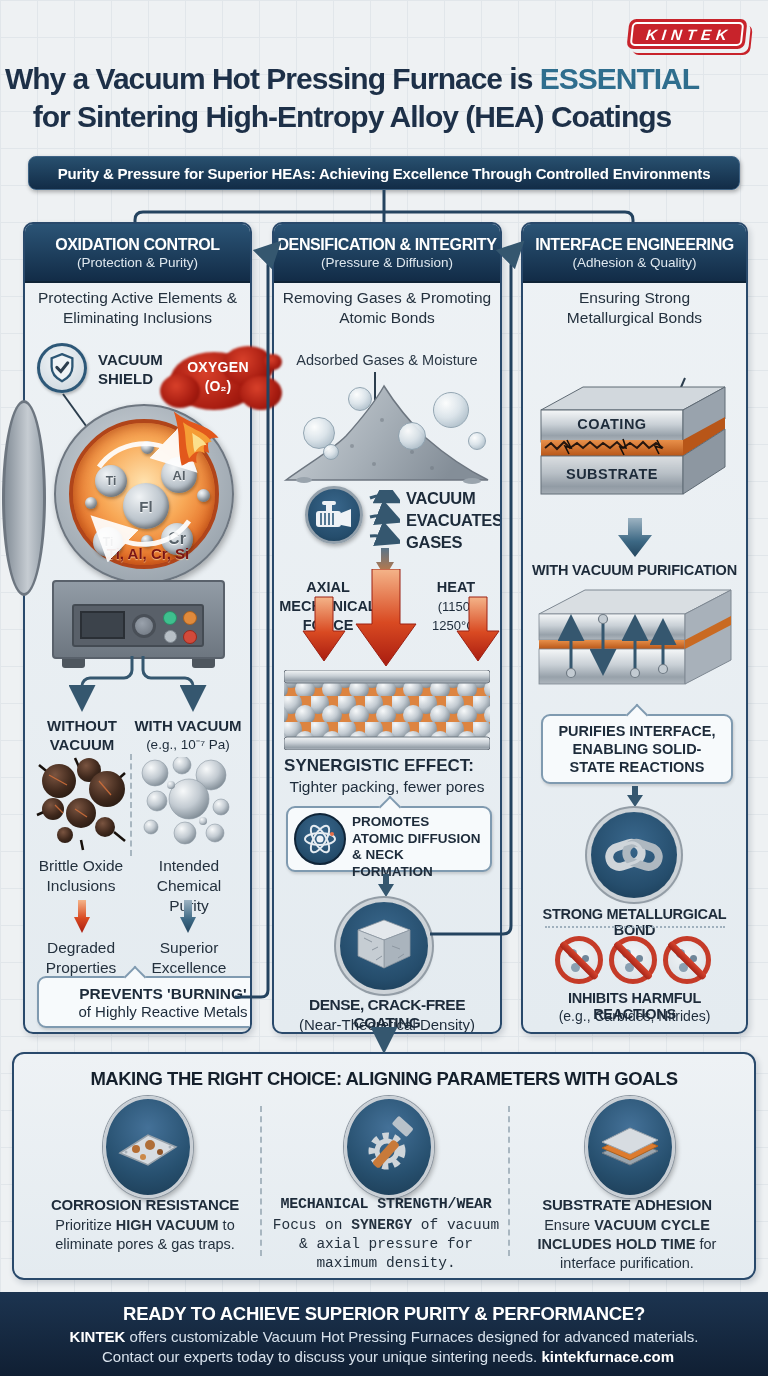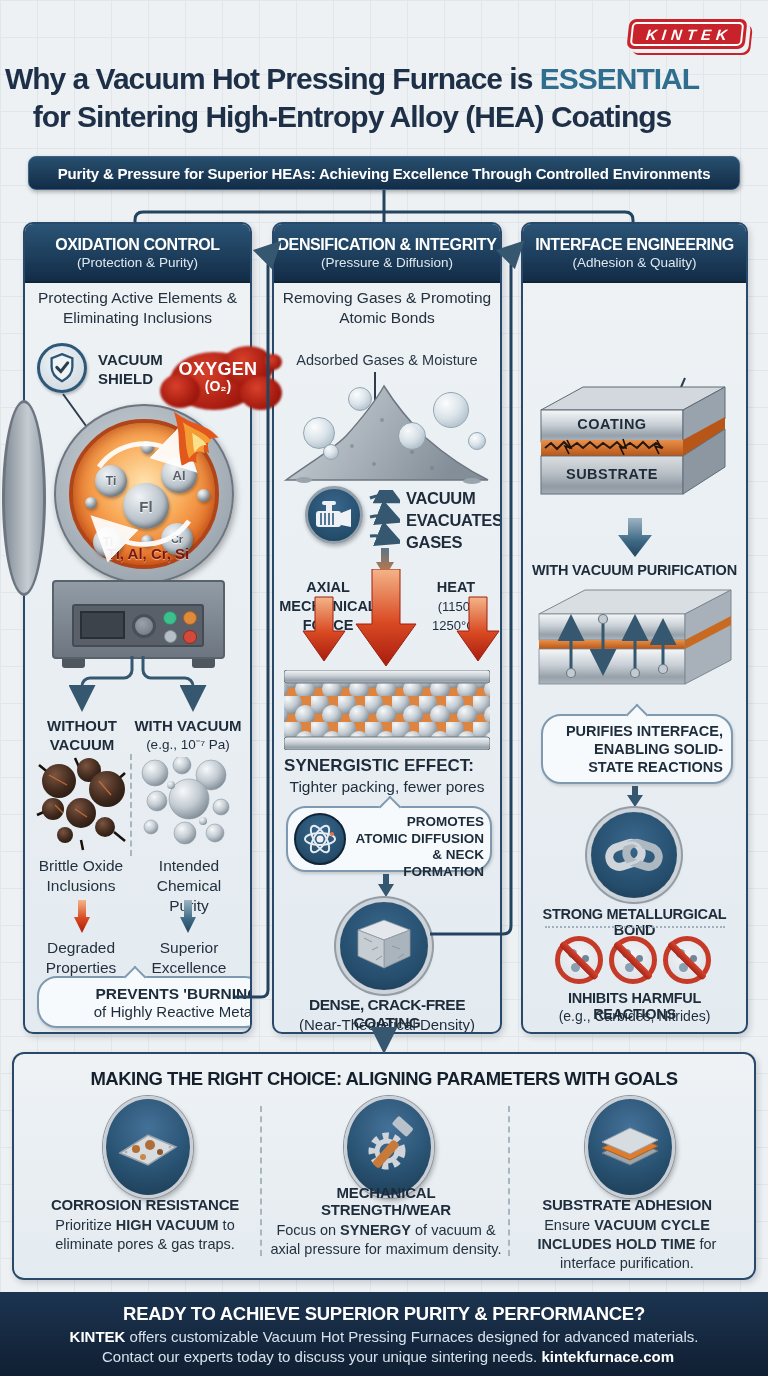--- a/index.html
+++ b/index.html
@@ -11,22 +11,22 @@
   .abs{position:absolute;}
   .c{text-align:center;}
   .b{font-weight:bold;}
   .col{position:absolute;top:222px;height:808px;background:linear-gradient(180deg,#eef2f5,#e4ebf0);
     border:2px solid #29496b;border-radius:10px;box-shadow:2px 3px 6px rgba(20,40,60,.18);overflow:hidden;z-index:6;}
   .colhead{position:absolute;top:0;left:0;right:0;height:57px;
     background:linear-gradient(180deg,#2b5476,#122c47);color:#fff;
     display:flex;flex-direction:column;justify-content:center;gap:1px;border-bottom:2px solid #0e2336;}
   .colhead .t{font-size:16px;font-weight:bold;letter-spacing:-0.4px;text-align:center;}
   .colhead .s{font-size:13.5px;text-align:center;color:#dfe8ef;}
-  .callout{position:absolute;background:#f7fafc;border:2px solid #7f9ab0;border-radius:20px;
-    box-shadow:1px 2px 3px rgba(0,0,0,.15);text-align:right;}
+  .callout{position:absolute;background:#f7fafc;border:2px solid #7f9ab0;border-radius:9px;
+    box-shadow:1px 2px 3px rgba(0,0,0,.15);}
   .ptr{position:absolute;top:-9px;width:14px;height:14px;background:#f7fafc;
     border-left:2px solid #7f9ab0;border-top:2px solid #7f9ab0;transform:rotate(45deg);}
   .ball{position:absolute;border-radius:50%;
     background:radial-gradient(circle at 35% 30%,#f0f3f5,#b9c2ca 55%,#7e8994);
     box-shadow:inset -2px -3px 4px rgba(0,0,0,.3),1px 2px 3px rgba(70,35,0,.35);
     display:flex;align-items:center;justify-content:center;color:#566068;font-weight:bold;text-shadow:0 1px 1px #fff;}
   .bub{position:absolute;border-radius:50%;border:1px solid #8fa2af;
     background:radial-gradient(circle at 35% 30%,#fdfefe,#dbe4ea 45%,#a9bac6 85%);opacity:.95;}
   .blob{position:absolute;border-radius:50%;background:radial-gradient(circle at 40% 35%,#d8402a,#a61b10 60%,#7e0f07);filter:blur(1px);}
   .noicon{position:absolute;width:48px;height:48px;border-radius:50%;border:5px solid #c53b28;box-sizing:border-box;
@@ -168,21 +168,21 @@
         </div>
       <div class="ball" style="left:88px;top:34px;width:36px;height:36px;font-size:13px;">
         <span>Al</span>
         </div>
       <div class="ball" style="left:50px;top:60px;width:46px;height:46px;font-size:15px;">
         <span>Fl</span>
         </div>
       <div class="ball" style="left:20px;top:104px;width:30px;height:30px;font-size:12px;">
         <span>Ti</span>
         </div>
-      <div class="ball" style="left:88px;top:100px;width:32px;height:32px;font-size:11px;text-align:center;">
+      <div class="ball" style="left:88px;top:100px;width:32px;height:32px;font-size:16px;text-align:center;">
         <span>Cr</span>
         </div>
       <div class="ball" style="left:68px;top:18px;width:13px;height:13px;"></div>
       <div class="ball" style="left:124px;top:66px;width:13px;height:13px;"></div>
       <div class="ball" style="left:12px;top:74px;width:12px;height:12px;"></div>
       <div class="ball" style="left:68px;top:112px;width:12px;height:12px;"></div>
       <div class="abs c b" style="left:0;top:122px;width:150px;font-size:15px;color:#7a1414;text-shadow:0 1px 1px rgba(255,230,180,.7);">Ti, Al, Cr, Si</div>
     </div>
     <svg class="abs" style="left:44px;top:195px;" width="150" height="150" viewBox="0 0 150 150">
       <path d="M30,48 A56,56 0 0 1 114,40" stroke="#fff" stroke-width="5" fill="none" opacity="0.92" marker-end="url(#mWhite)"></path>
@@ -371,20 +371,21 @@
 
     <div class="abs c b" style="left:6px;top:772px;width:214px;font-size:15.5px;letter-spacing:-0.5px;">DENSE, CRACK-FREE COATING</div>
     <div class="abs c" style="left:6px;top:792px;width:214px;font-size:15px;">(Near-Theoretical Density)</div>
   </div>
 
   <div class="col" style="left:521px;width:223px;">
     <div class="colhead">
       <div class="t">INTERFACE ENGINEERING</div>
       <div class="s">(Adhesion &amp; Quality)</div>
     </div>
+    <div class="abs c" style="left:30px;top:64px;width:163px;font-size:15.5px;line-height:20px;color:#24313e;">Ensuring Strong Metallurgical Bonds</div>
 
     <svg class="abs" style="left:118px;top:152px;" width="48" height="92" viewBox="0 0 48 92">
       <path d="M44,2 L12,76" stroke="#2c3e4e" stroke-width="2" fill="none"></path>
       <circle cx="11" cy="81" r="4.5" fill="#e8eef2" stroke="#5a6b79" stroke-width="1.5"></circle>
     </svg>
 
     <svg class="abs" style="left:14px;top:158px;" width="196" height="132" viewBox="0 0 196 132">
       <polygon points="4,28 46,5 188,5 146,28" fill="#d2d8dd" stroke="#5f6a74" stroke-width="1"></polygon>
       <rect x="4" y="28" width="142" height="32" fill="url(#gSilver)" stroke="#5f6a74" stroke-width="1"></rect>
       <polygon points="146,28 188,5 188,37 146,60" fill="#99a3ad" stroke="#5f6a74" stroke-width="1"></polygon>
@@ -464,21 +465,21 @@
       <path d="M24,60 C28,44 34,40 38,26 C44,40 52,46 52,58 C46,54 42,56 40,64 C36,56 30,58 24,60 Z" fill="#f59d35"></path>
       <path d="M32,58 C34,50 38,46 40,40 C44,48 46,52 46,58 C42,54 36,56 32,58 Z" fill="#fbe08d"></path>
     </svg>
   </div>
   <div class="abs" style="left:160px;top:346px;width:124px;height:74px;z-index:8;">
     <div class="blob" style="left:10px;top:6px;width:88px;height:58px;"></div>
     <div class="blob" style="left:62px;top:0;width:52px;height:40px;"></div>
     <div class="blob" style="left:0;top:28px;width:40px;height:34px;"></div>
     <div class="blob" style="left:80px;top:30px;width:42px;height:34px;"></div>
     <div class="blob" style="left:104px;top:8px;width:18px;height:16px;"></div>
-    <div class="abs c b" style="left:14px;top:13px;width:88px;color:#fff;font-size:18px;letter-spacing:0.3px;">OXYGEN</div>
+    <div class="abs c b" style="left:14px;top:13px;width:88px;color:#fff;font-size:14px;letter-spacing:0.3px;">OXYGEN</div>
     <div class="abs c b" style="left:14px;top:32px;width:88px;color:#fff;font-size:14px;">(O₂)</div>
   </div>
 
   <div class="abs" style="left:12px;top:1052px;width:744px;height:228px;background:linear-gradient(180deg,#eef2f5,#e4ebf0);
               border:2px solid #29496b;border-radius:12px;box-shadow:2px 3px 6px rgba(20,40,60,.18);box-sizing:border-box;">
     <div class="abs c b" style="left:10px;top:14px;width:720px;font-size:18.5px;letter-spacing:-0.5px;color:#15202c;">MAKING THE RIGHT CHOICE: ALIGNING PARAMETERS WITH GOALS</div>
 
     <div class="abs ddiv" style="left:246px;top:52px;height:150px;"></div>
     <div class="abs ddiv" style="left:494px;top:52px;height:150px;"></div>
 
@@ -508,21 +509,21 @@
         <polygon points="4,23 32,9 60,21 32,35" fill="#d7dce1" stroke="#98a2ab" stroke-width="1"></polygon>
       </svg>
     </div>
 
     <div class="abs c" style="left:15px;top:142px;width:232px;">
       <div class="b" style="font-size:15px;letter-spacing:-0.2px;">CORROSION RESISTANCE</div>
       <div style="font-size:14.5px;line-height:19px;margin-top:3px;color:#24313e;">
         <span>Prioritize </span><b>HIGH VACUUM</b><span> to eliminate pores &amp; gas traps.</span>
       </div>
     </div>
-    <div class="abs c" style="left:256px;top:130px;width:232px;">
+    <div class="abs c" style="left:256px;top:142px;width:232px;font-family:Liberation Mono, monospace;">
       <div class="b" style="font-size:15px;letter-spacing:-0.2px;">MECHANICAL STRENGTH/WEAR</div>
       <div style="font-size:14.5px;line-height:19px;margin-top:3px;color:#24313e;">
         <span>Focus on </span><b>SYNERGY</b><span> of vacuum &amp; axial pressure for maximum density.</span>
       </div>
     </div>
     <div class="abs c" style="left:497px;top:142px;width:232px;">
       <div class="b" style="font-size:15px;letter-spacing:-0.2px;">SUBSTRATE ADHESION</div>
       <div style="font-size:14.5px;line-height:19px;margin-top:3px;color:#24313e;">
         <span>Ensure </span><b>VACUUM CYCLE INCLUDES HOLD TIME</b><span> for interface purification.</span>
       </div>

